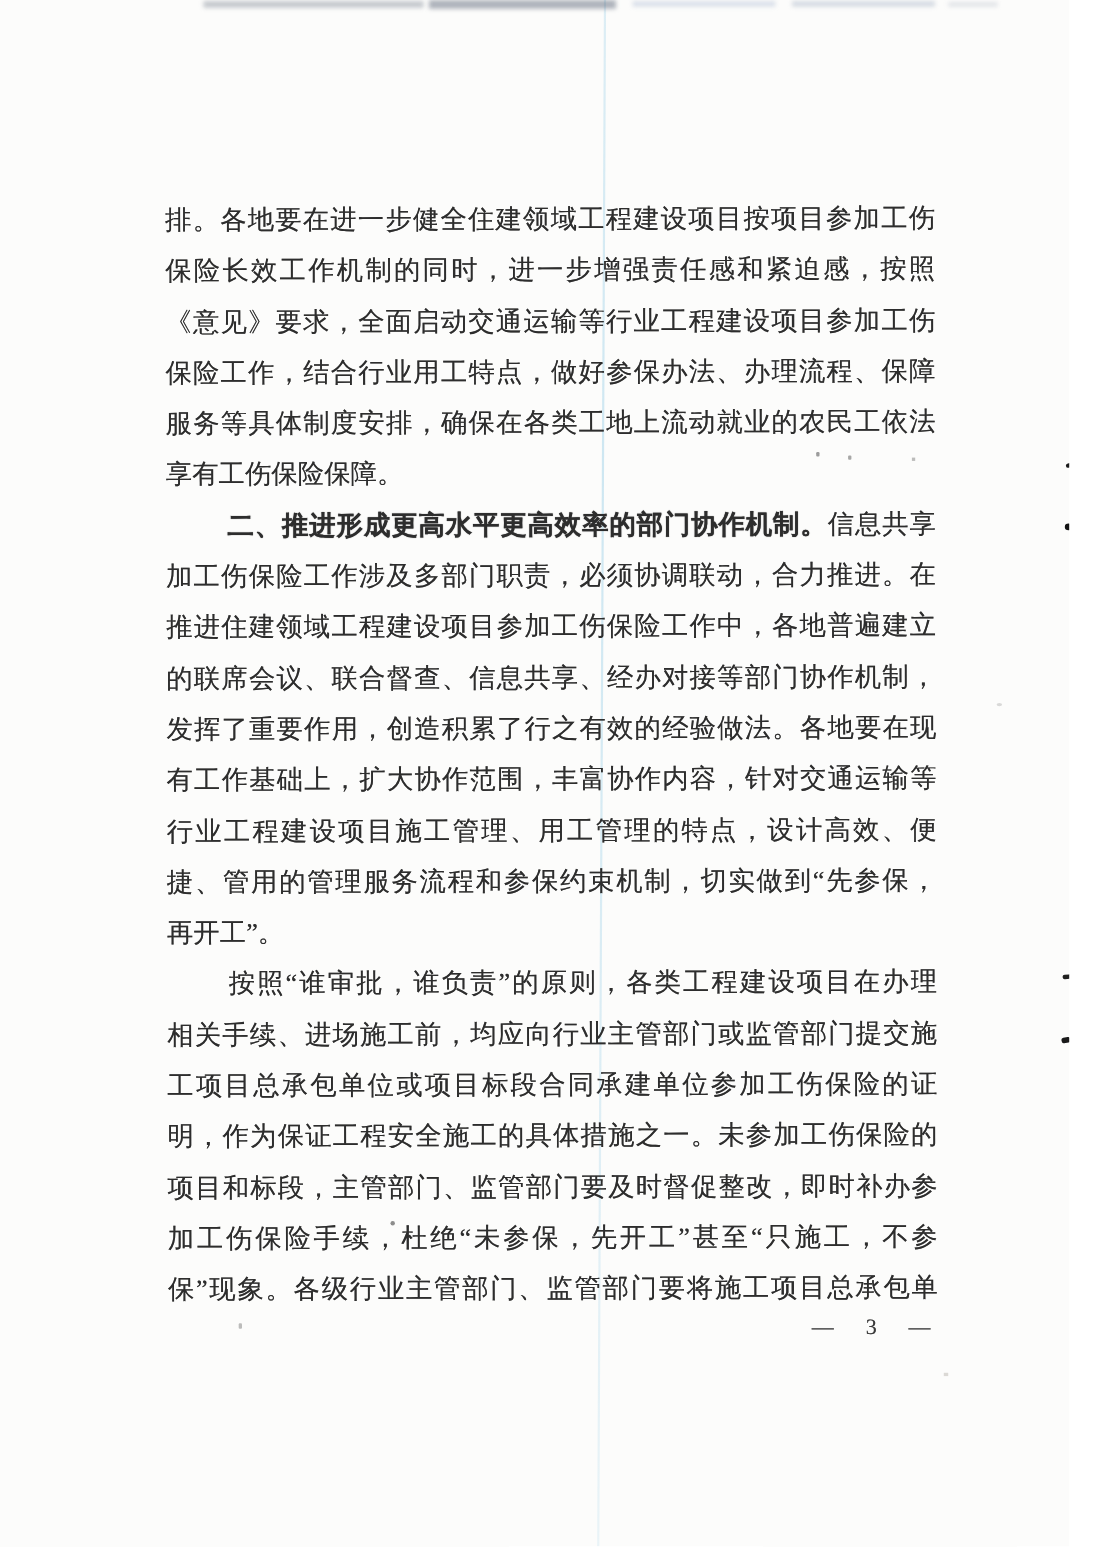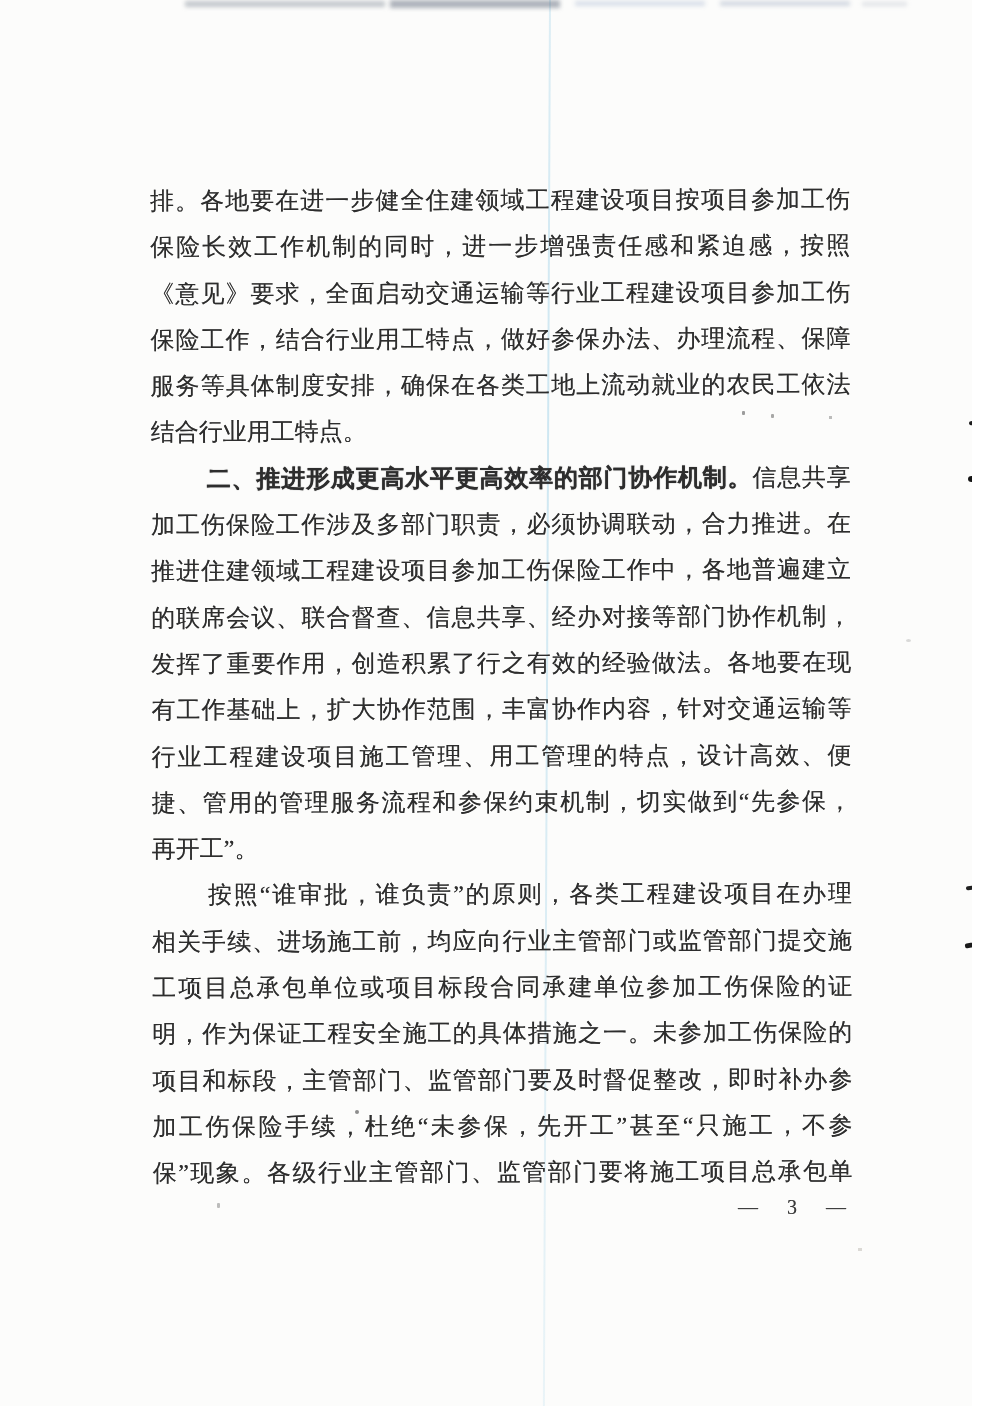--- a/index.html
+++ b/index.html
@@ -113,21 +113,21 @@
   <div class="artifact speck-7"></div>
   <div class="artifact speck-8"></div>
   <div class="artifact pink-edge"></div>
 
   <div class="textblock" id="textblock" style="color: rgb(45, 45, 45);">
       <div class="line"><span class="seg">排。各地要在进一步健全住建领域工程建设项目按项目参加工伤</span></div>
       <div class="line"><span class="seg">保险长效工作机制的同时，进一步增强责任感和紧迫感，按照</span></div>
       <div class="line"><span class="seg">《意见》要求，全面启动交通运输等行业工程建设项目参加工伤</span></div>
       <div class="line"><span class="seg">保险工作，结合行业用工特点，做好参保办法、办理流程、保障</span></div>
       <div class="line"><span class="seg">服务等具体制度安排，确保在各类工地上流动就业的农民工依法</span></div>
-      <div class="line no-justify"><span class="seg">结合行业用工特点。</span></div>
+      <div class="line no-justify"><span class="seg">享有工伤保险保障。</span></div>
       <div class="line indent"><span class="seg-bold">二、推进形成更高水平更高效率的部门协作机制。</span><span class="seg">信息共享</span></div>
       <div class="line"><span class="seg">加工伤保险工作涉及多部门职责，必须协调联动，合力推进。在</span></div>
       <div class="line"><span class="seg">推进住建领域工程建设项目参加工伤保险工作中，各地普遍建立</span></div>
       <div class="line"><span class="seg">的联席会议、联合督查、信息共享、经办对接等部门协作机制，</span></div>
       <div class="line"><span class="seg">发挥了重要作用，创造积累了行之有效的经验做法。各地要在现</span></div>
       <div class="line"><span class="seg">有工作基础上，扩大协作范围，丰富协作内容，针对交通运输等</span></div>
       <div class="line"><span class="seg">行业工程建设项目施工管理、用工管理的特点，设计高效、便</span></div>
       <div class="line"><span class="seg">捷、管用的管理服务流程和参保约束机制，切实做到“先参保，</span></div>
       <div class="line no-justify"><span class="seg">再开工”。</span></div>
       <div class="line indent"><span class="seg">按照“谁审批，谁负责”的原则，各类工程建设项目在办理</span></div>

